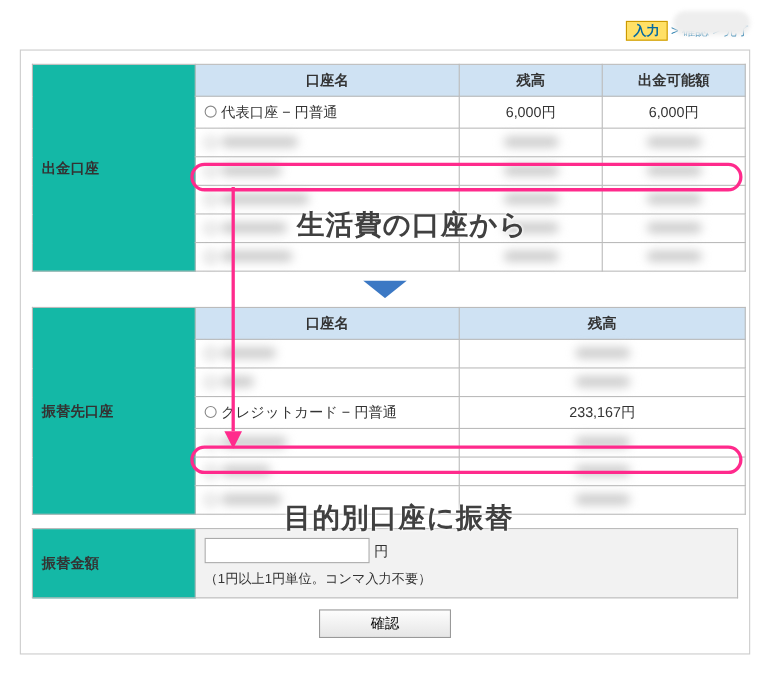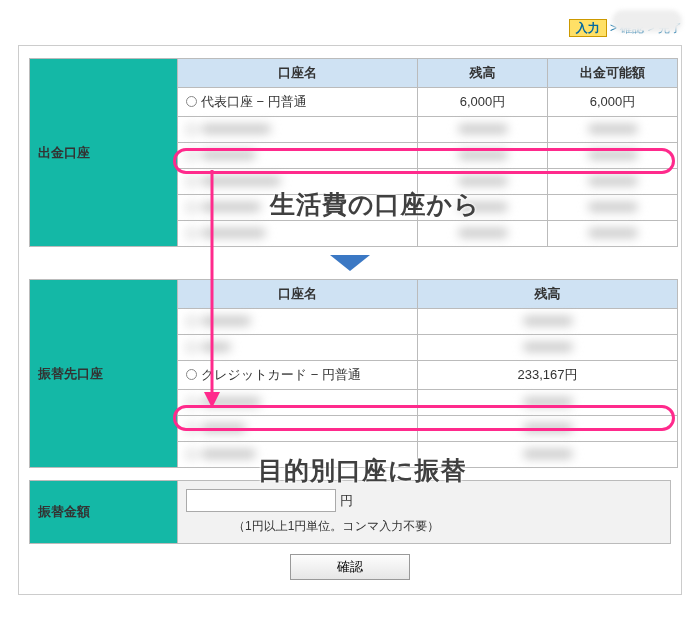--- a/index.html
+++ b/index.html
@@ -124,21 +124,21 @@
   }
   .amount-input {
     width: 150px;
     border: 1px solid #aaa;
     padding: 3px;
     font-size: 13px;
     text-align: right;
     background: #fff;
   }
   .unit { margin-left: 4px; }
-  .hint { margin-top: 6px; font-size: 12px; margin-left: 47px; }
+  .hint { margin-top: 6px; font-size: 12px; }
   .btn-row { text-align: center; padding: 10px 0 2px; }
   .confirm-btn {
     width: 120px;
     padding: 3px 0;
     background: linear-gradient(#fdfdfd, #e6e6e6);
     border: 1px solid #999;
     font-size: 13px;
     cursor: pointer;
   }
 

